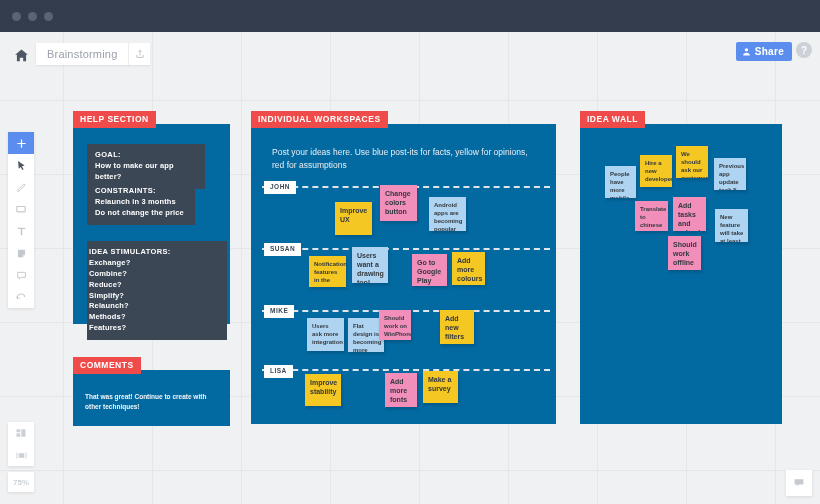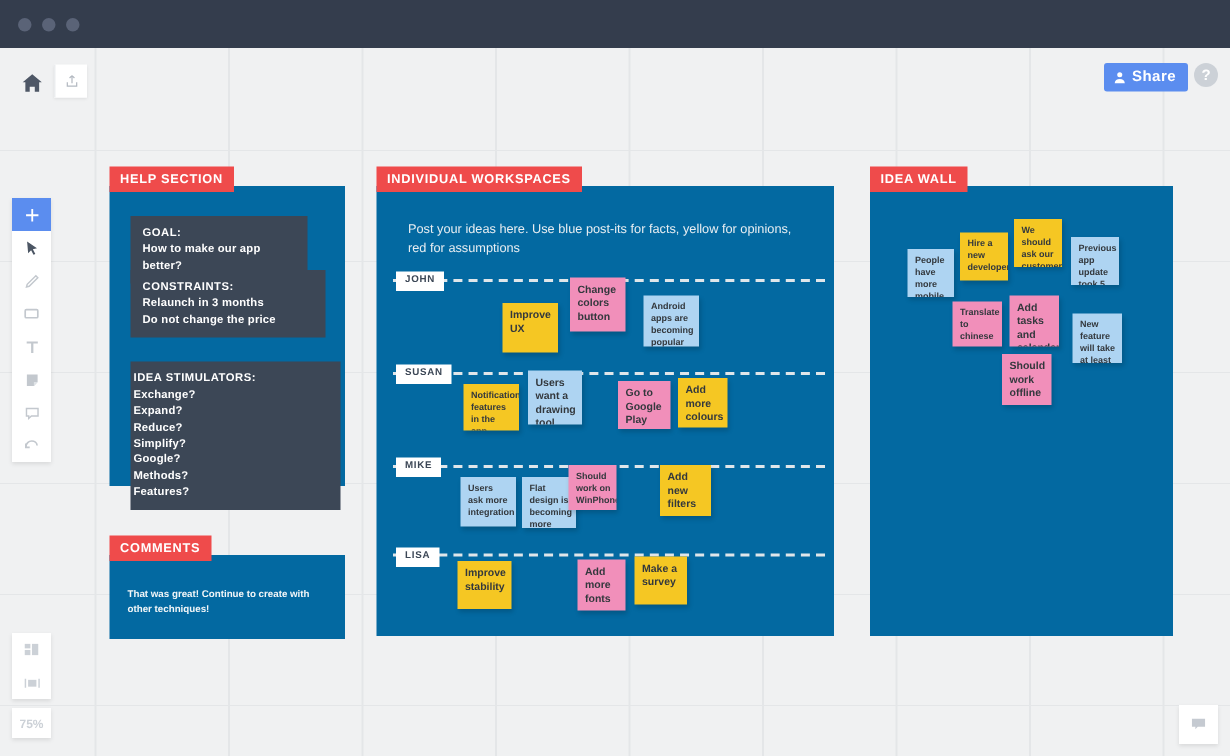--- a/index.html
+++ b/index.html
@@ -212,20 +212,21 @@
 
   <div class="canvas"></div>
 
   <div class="topbar">
     <div class="home-btn">
       <svg width="15" height="15" viewBox="0 0 16 16" fill="currentColor">
         <path d="M8 1.6 1.2 7.3h1.9V14h3.1v-3.6h3.6V14h3.1V7.3h1.9z"></path>
       </svg>
     </div>
     <div class="doc-chip">
+      <div class="doc-name">Brainstorming</div>
       <div class="doc-share">
         <svg width="10" height="10" viewBox="0 0 16 16" fill="none" stroke="currentColor" stroke-width="1.3">
           <path d="M8 10.5V2.2M8 2.2 5.4 4.8M8 2.2l2.6 2.6"></path>
           <path d="M3 9.2v4.2h10V9.2"></path>
         </svg>
       </div>
     </div>
     <div class="share-btn">
       <span>
         <svg width="9" height="9" viewBox="0 0 16 16" fill="currentColor">
@@ -307,33 +308,33 @@
   </div>
 
   <div class="frame" id="frame-help">
     <div class="frame-label">HELP SECTION</div>
 
     <div class="dark-card" style="left:14px; top:20px; width:118px;">
       <div class="hdr">GOAL:</div>
       <div>How to make our app better?</div>
     </div>
 
-    <div class="dark-card" style="left:14px; top:56px; width:130px;">
+    <div class="dark-card" style="left:14px; top:56px; width:108px;">
       <div class="hdr">CONSTRAINTS:</div>
       <div>Relaunch in 3 months</div>
       <div>Do not change the price</div>
     </div>
 
     <div class="dark-card" style="left:14px; top:117px; width:140px; padding-left:2px;">
       <div class="hdr">IDEA STIMULATORS:</div>
       <div>Exchange?</div>
-      <div>Expand?</div>
+      <div>Combine?</div>
       <div>Reduce?</div>
       <div>Simplify?</div>
-      <div>Google?</div>
+      <div>Relaunch?</div>
       <div>Methods?</div>
       <div>Features?</div>
     </div>
   </div>
 
   <div class="frame" id="frame-comments">
     <div class="frame-label">COMMENTS</div>
     <div class="comment-text">That was great! Continue to create with other techniques!</div>
   </div>
 

